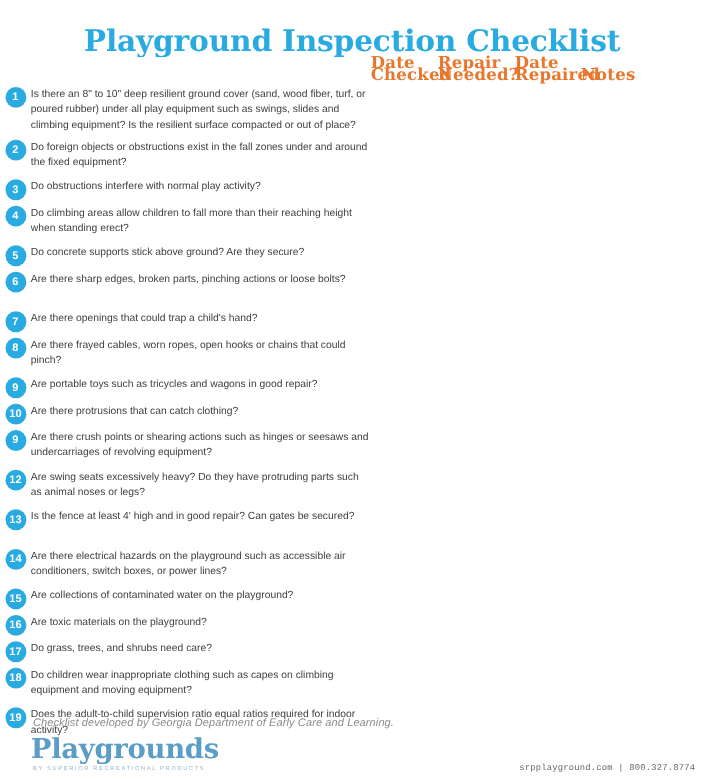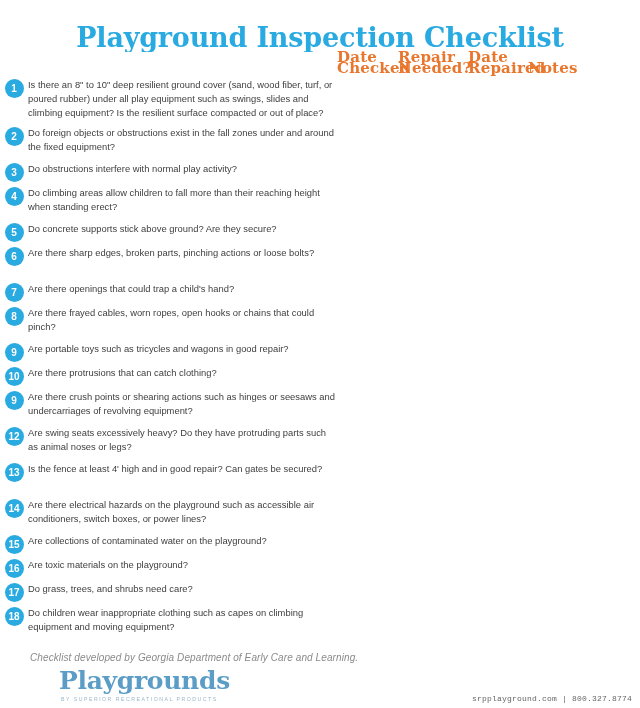--- a/index.html
+++ b/index.html
@@ -141,21 +141,20 @@
     position: absolute;
     left: 0;
     top: 668px;
     width: 640px;
     height: 40px;
   }
   .logo {
     position: absolute;
     left: 28px;
     top: 0px;
-    margin-left: 31px;
   }
   .logo-word {
     font-family: "DejaVu Serif", serif;
     font-weight: bold;
     font-size: 25px;
     color: #5b9dc6;
     line-height: 26px;
     letter-spacing: -0.3px;
   }
   .logo-sub {
@@ -350,20 +349,28 @@
             <td class="blank"></td>
           </tr>
           <tr class="r2">
             <td class="num"><span class="bubble">18</span></td>
             <td class="item">Do children wear inappropriate clothing such as capes on climbing equipment and moving equipment?</td>
             <td class="blank"></td>
             <td class="blank"></td>
             <td class="blank"></td>
             <td class="blank"></td>
           </tr>
+          <tr class="r2">
+            <td class="num"><span class="bubble">19</span></td>
+            <td class="item">Does the adult-to-child supervision ratio equal ratios required for indoor activity?</td>
+            <td class="blank"></td>
+            <td class="blank"></td>
+            <td class="blank"></td>
+            <td class="blank"></td>
+          </tr>
         </tbody>
     </table>
   </div>
 
   <div class="credit">Checklist developed by Georgia Department of Early Care and Learning.</div>
 
   <div class="footer">
     <div class="logo">
       <div class="logo-word">Playgrounds</div>
       <div class="logo-sub">BY SUPERIOR RECREATIONAL PRODUCTS</div>

